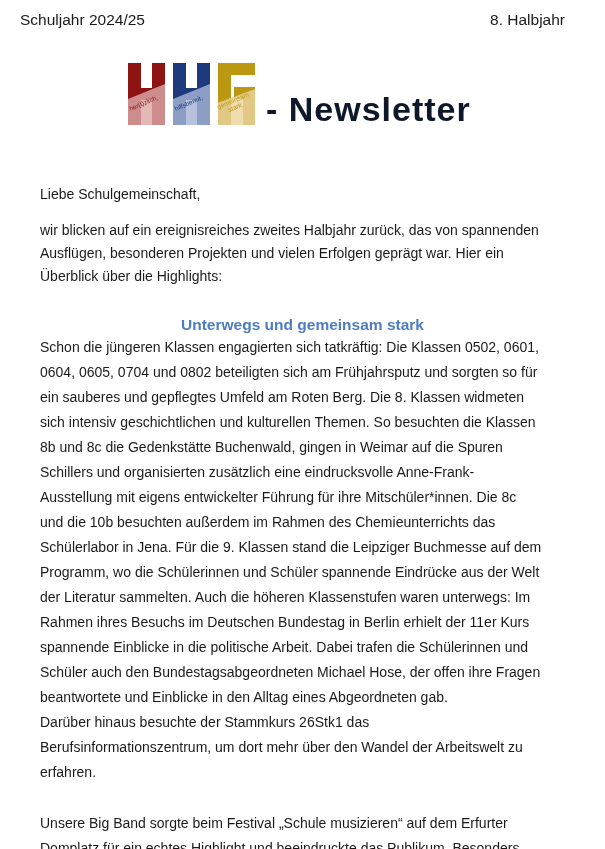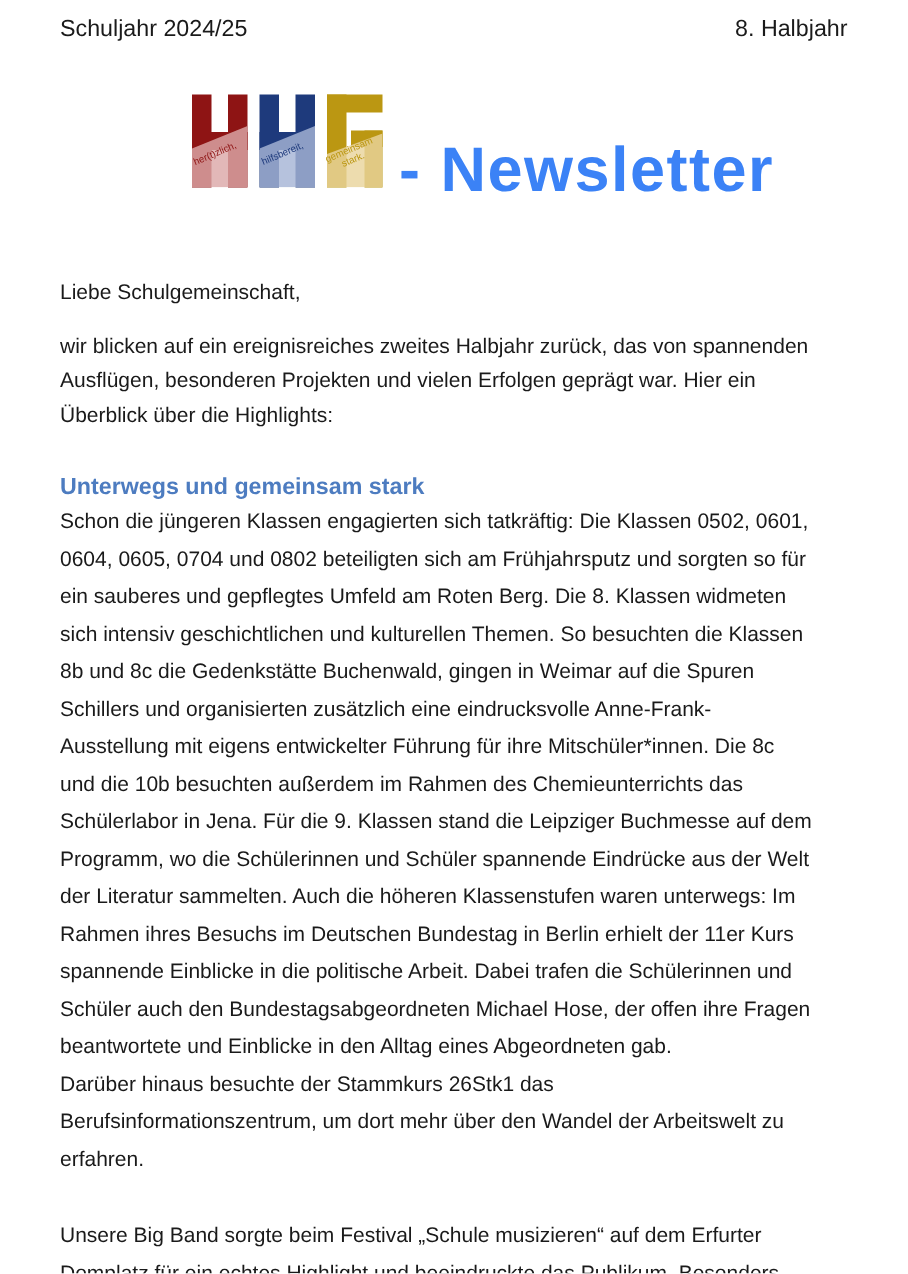--- a/index.html
+++ b/index.html
@@ -7,21 +7,21 @@
     position:relative;
     width:605px;height:849px;
     background:#ffffff;
     overflow:hidden;
     font-family:"Liberation Sans", sans-serif;
     color:#1a1a1a;
   }
   
   .topbar{
     display:flex;justify-content:space-between;
-    padding:11px 40px 0 40px;
+    padding:11px 40px 0 20px;
     font-size:15.5px;line-height:18px;
   }
   
   .logo-row{position:relative;height:134px;}
   .hhg{position:absolute;left:128px;top:34px;display:flex;gap:8px;}
   .hhg-letter{position:relative;width:37px;height:62px;}
   .hhg-letter i{position:absolute;display:block;background:var(--c);}
   .letter-h .b-left{left:0;top:0;width:13px;height:62px;}
   .letter-h .b-right{right:0;top:0;width:13px;height:62px;}
   .letter-h .b-mid{left:0;top:25px;width:37px;height:12px;}
@@ -37,29 +37,29 @@
   .letter-g .band{clip-path:polygon(0 64%,100% 42%,100% 100%,0 100%);}
   .band-word{
     position:absolute;left:-4px;bottom:9px;width:46px;
     transform:rotate(-23deg);transform-origin:left bottom;
     font-size:6.5px;line-height:6.8px;
     color:var(--c);text-align:center;
   }
   .letter-g .band-word{bottom:5px;left:-2px;}
   .title{
     position:absolute;left:266px;top:63px;
-    font-size:42px;font-weight:700;letter-spacing:1px;
-    line-height:1;color:#3b82f6;white-space:pre;
+    font-size:34px;font-weight:700;letter-spacing:1px;
+    line-height:1;color:#0f172a;white-space:pre;
   }
   
   .content{padding:0 40px;font-size:14px;}
   .salutation{margin:20px 0 0 0;line-height:23px;}
   .intro{margin:13px 0 0 0;line-height:23px;white-space:pre;}
   .section{margin-top:26px;}
-  .sec-heading{font-size:15.5px;font-weight:700;line-height:21px;}
+  .sec-heading{font-size:15.5px;font-weight:700;line-height:21px;text-align:center;}
   .sec-body{margin:0;line-height:25px;white-space:pre;}
 </style>
 </head>
 <body>
 
 <div class="page">
 
   <div class="topbar">
     <span>Schuljahr 2024/25</span>
     <span>8. Halbjahr</span>

